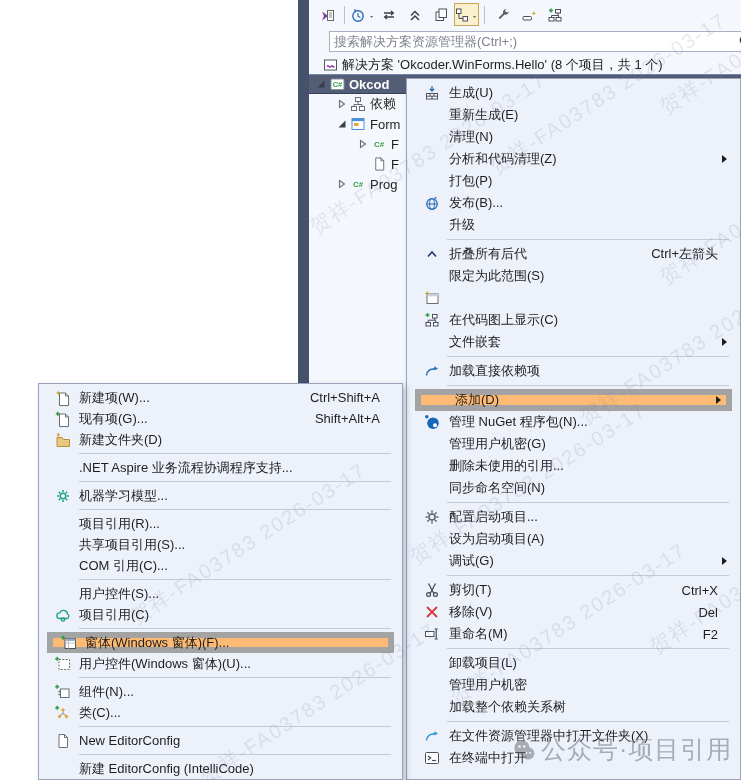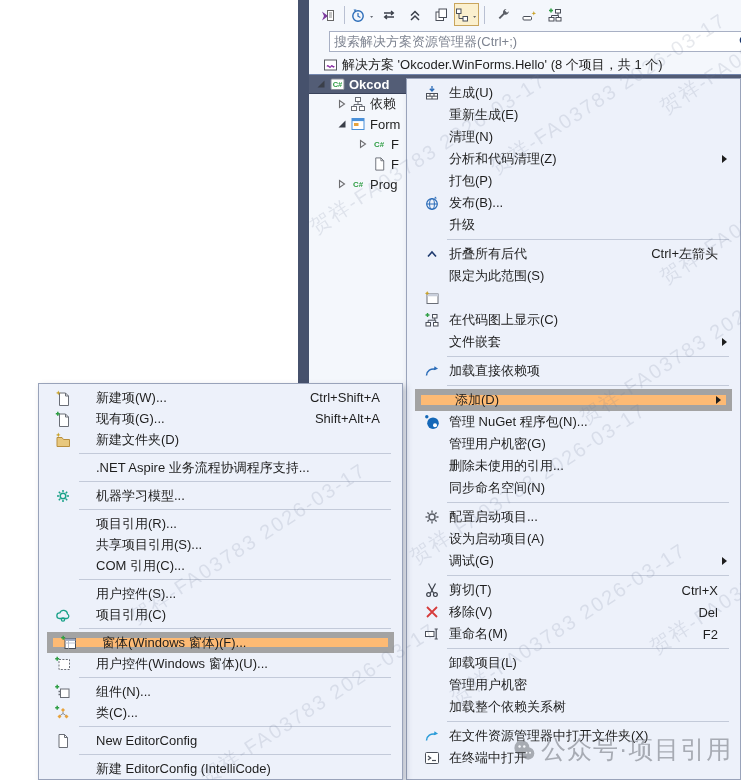--- a/index.html
+++ b/index.html
@@ -38,21 +38,21 @@
   .trow.selected { background:#535D76; color:#fff; font-weight:bold;
     border-top:1px solid #7386AD; border-bottom:1px solid #39425A; }
   .sol-row { height:19px; }
 
   
   .menu { position:absolute; background:#EDF1FA; border:1px solid #99A3BA;
     box-shadow:3px 3px 6px rgba(60,70,90,.30); font-size:13px; color:#1E1E1E; padding:3px 8px; overflow:hidden; }
   #ctx-menu { left:406px; top:78px; width:335px; height:702px; z-index:10; }
   #add-menu { left:38px;  top:383px; width:365px; height:397px; z-index:11; }
   .mi { height:22px; display:flex; align-items:center; position:relative; padding-right:14px; cursor:default; }
-  #add-menu .mi { height:21px;gap:17px; }
+  #add-menu .mi { height:21px; }
   .mi .gut { width:34px; flex:none; display:flex; justify-content:center; align-items:center; }
   #add-menu .mi .gut { width:32px; }
   .mi .lbl { white-space:nowrap; }
   .mi .sc  { margin-left:auto; padding-left:28px; white-space:nowrap; }
   .mi .subarrow { position:absolute; right:5px; top:50%; margin-top:-4px; width:0; height:0;
     border-left:5px solid #1E1E1E; border-top:4px solid transparent; border-bottom:4px solid transparent; }
   .mi.hl { background:#fdba74; border:6px solid #a3a3a3; }
   .msep { height:1px; background:#C3CAD9; margin:3px 3px 3px 32px; }
 
   .ic svg { display:block; }

